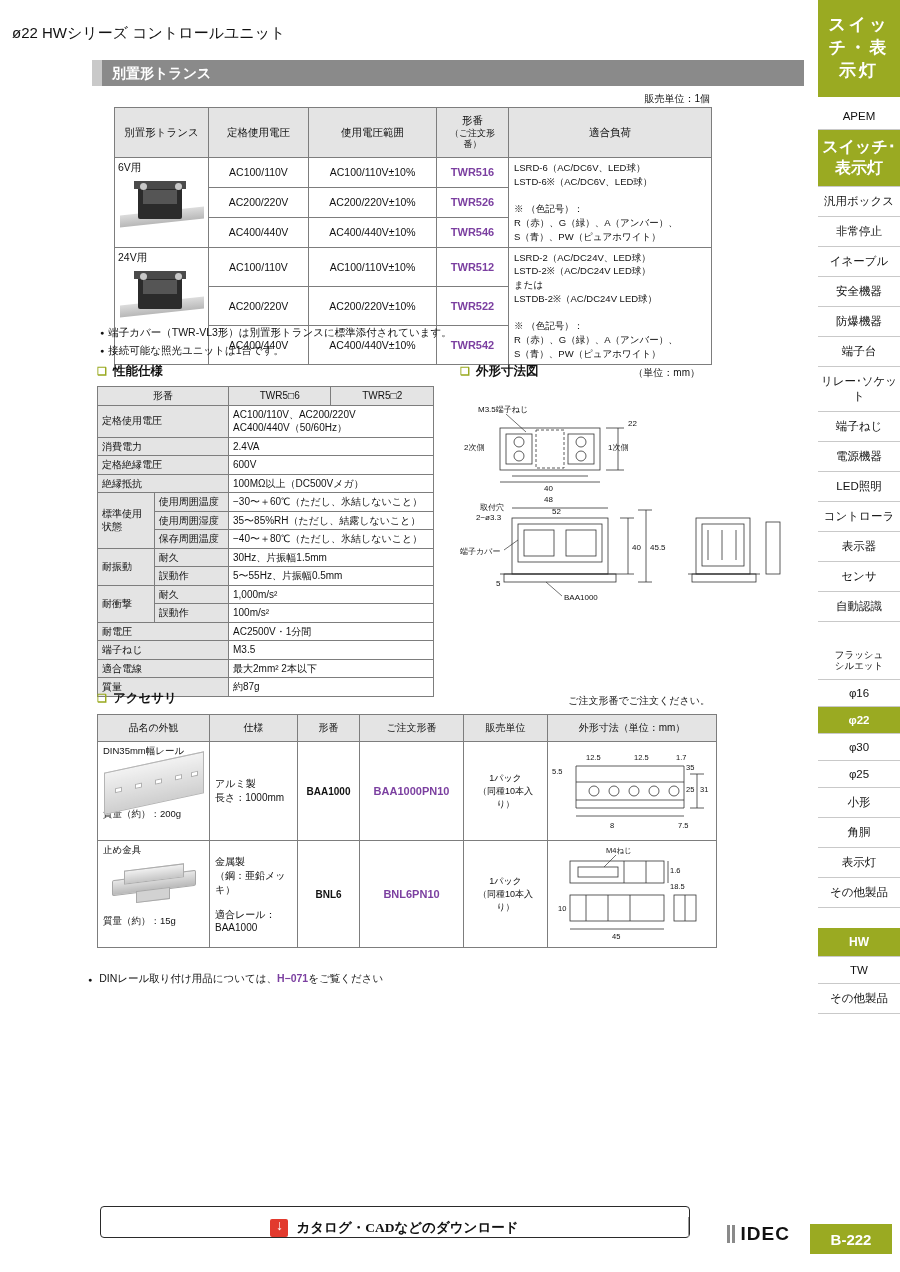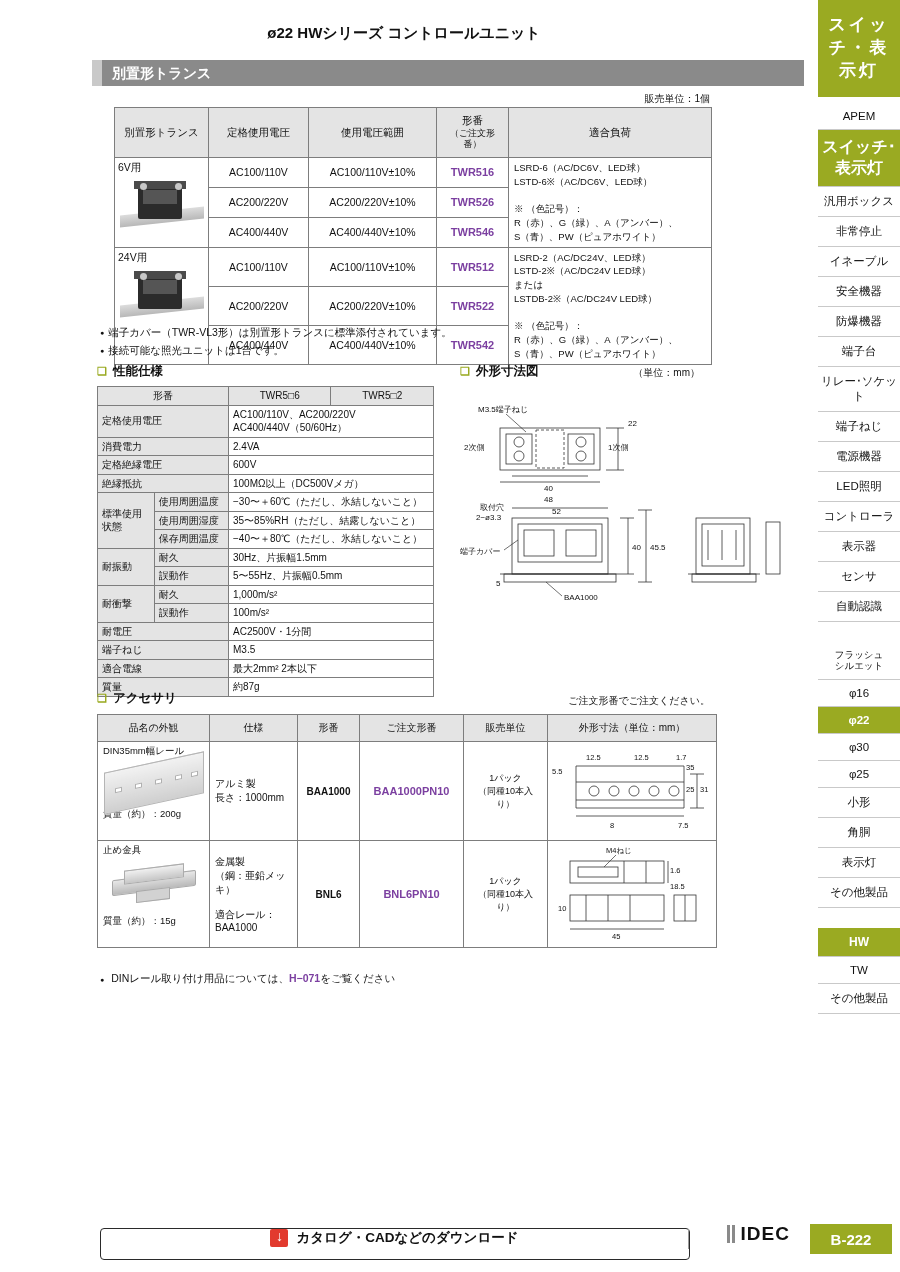--- a/index.html
+++ b/index.html
@@ -41,22 +41,22 @@
   .rail-gap { height:14px; }
   .page-num {
     position:absolute; right:8px; bottom:18px;
     width:82px; height:30px; background:#9aaa22; color:#fff;
     font-weight:bold; font-size:15px;
     display:flex; align-items:center; justify-content:center;
   }
 
   
   .doc-title {
-    position:absolute; left:4px; top:24px; width:800px;
-    text-align:center; font-size:15px; font-weight:bold; color:#111;
+    position:absolute; left:12px; top:24px; width:800px;
+    text-align:left; font-size:15px; font-weight:normal; color:#111;
   }
   .sec-band {
     position:absolute; left:92px; top:60px; width:712px; height:26px;
     background:#8a8a8a; color:#fff; font-weight:bold; font-size:14px;
     display:flex; align-items:center;
   }
   .sec-band .mark { width:10px; height:26px; background:#c9c9c9; margin-right:10px; }
   .sec-band span { line-height:26px; }
 
   .unit-note {
@@ -137,30 +137,30 @@
     background:linear-gradient(#f2f2f2,#cfcfcf); transform:skewY(-12deg); border:1px solid #b5b5b5; }
   .din-rail .hole { position:absolute; top:17px; width:7px; height:5px; background:#fff; border:1px solid #b0b0b0; }
   .clip-img { width:96px; height:50px; margin:4px auto; position:relative; }
   .clip-img .c1 { position:absolute; left:6px; top:14px; width:84px; height:16px;
      background:linear-gradient(#e8e8e8,#b9b9b9); border:1px solid #a8a8a8; border-radius:2px; transform:skewY(-7deg); }
   .clip-img .c2 { position:absolute; left:18px; top:6px; width:60px; height:14px;
      background:linear-gradient(#f0f0f0,#c6c6c6); border:1px solid #acacac; transform:skewY(-7deg); }
   .clip-img .c3 { position:absolute; left:30px; top:28px; width:34px; height:12px;
      background:#d2d2d2; border:1px solid #a8a8a8; transform:skewY(-7deg); }
 
-  .acc-foot { position:absolute; left:100px; top:972px; font-size:10.5px; }
+  .acc-foot { position:absolute; left:88px; top:972px; font-size:10.5px; }
   .acc-foot:before { content:"●"; font-size:7px; vertical-align:middle; margin-right:4px; }
   .acc-foot .lnk { color:#7b3fa0; font-weight:bold; }
 
   
   .footer-box {
-    position:absolute; left:100px; bottom:12px; width:590px; height:32px;
+    position:absolute; left:100px; bottom:34px; width:590px; height:32px;
     border:1px solid #2a2a2a; border-radius:4px;
-    display:flex; align-items:flex-start; justify-content:center; gap:0px;
-    font-size:13.5px; font-weight:bold;
+    display:flex; align-items:flex-end; justify-content:center; gap:0px;
+    font-size:13.5px; font-weight:bold;font-family:Liberation Serif, serif;
   }
   .footer-box .half { flex:1; display:flex; align-items:center; justify-content:center; gap:8px; }
   .footer-box .sep { width:1px; height:20px; background:#9a9a9a; }
   .dl-icon { width:18px; height:18px; background:#e23a2e; border-radius:2px; position:relative; }
   .dl-icon:after { content:"↓"; position:absolute; left:0; right:0; top:-1px; text-align:center; color:#fff; font-size:14px; }
   .home-icon { width:18px; height:18px; background:#2aa84a; border-radius:2px; position:relative; }
   .home-icon:after { content:"⌂"; position:absolute; left:0; right:0; top:-2px; text-align:center; color:#fff; font-size:15px; }
   .idec {
     position:absolute; right:110px; bottom:22px; height:32px;
     display:flex; align-items:center; font-weight:bold; font-size:19px; letter-spacing:1px;

